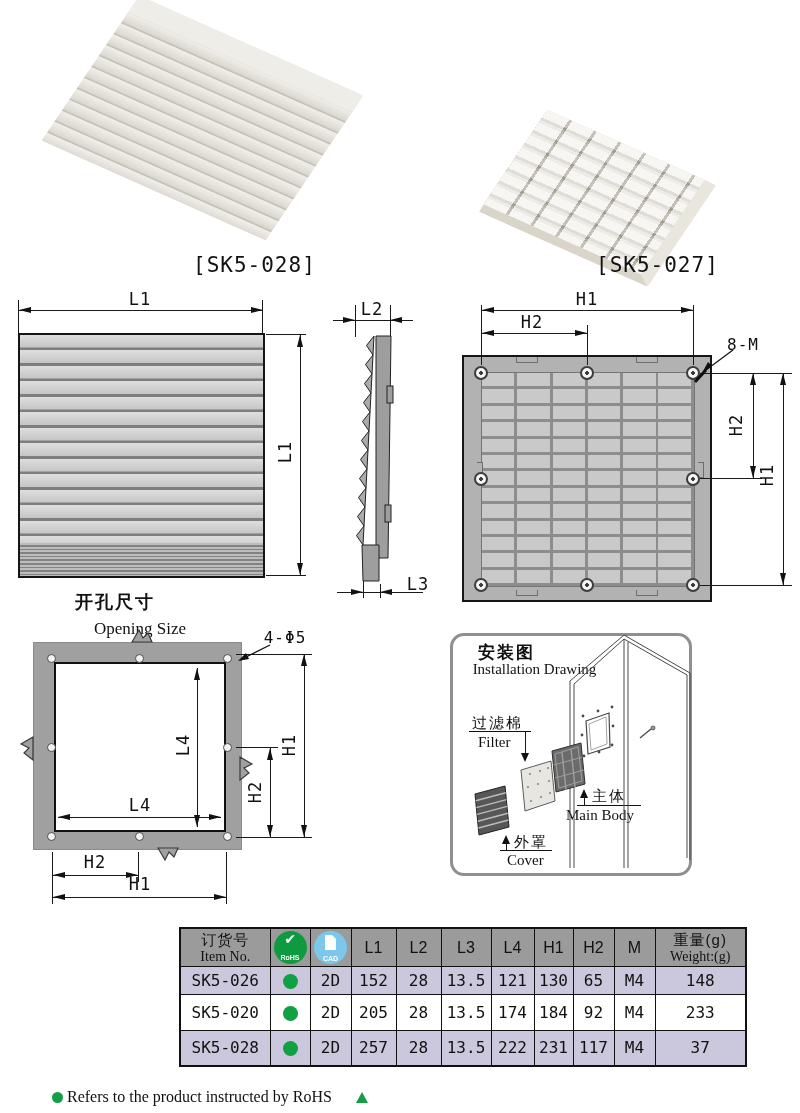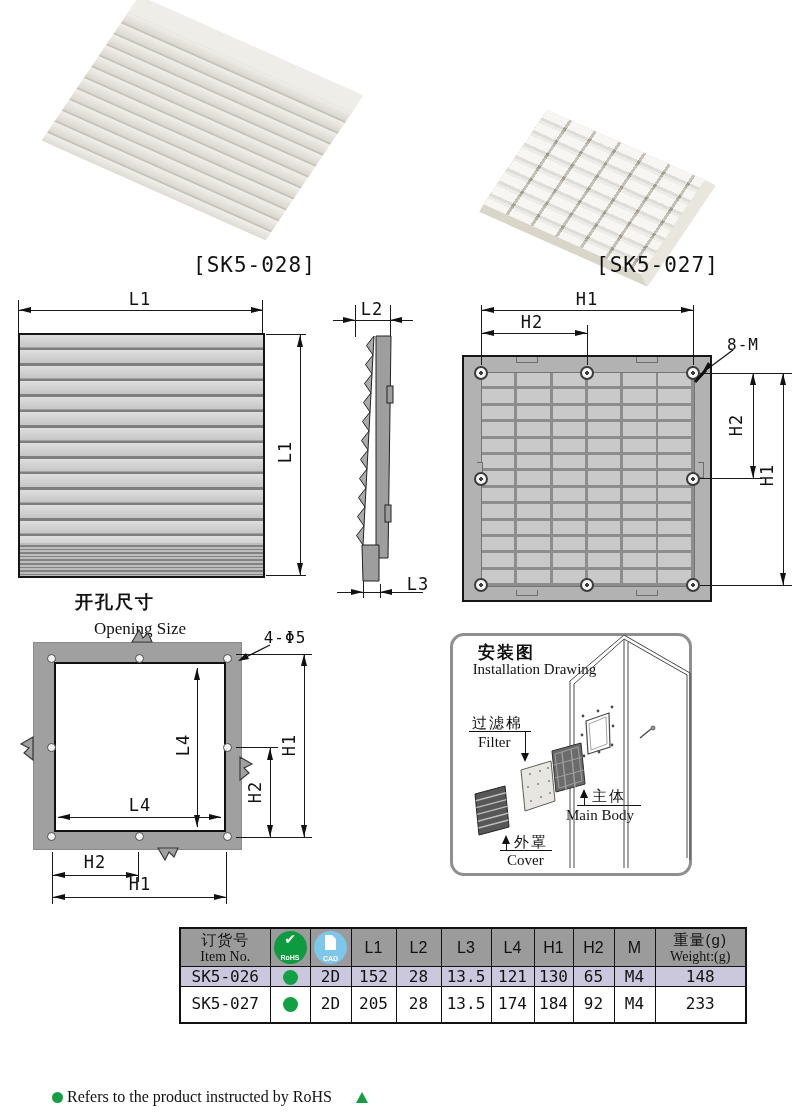--- a/index.html
+++ b/index.html
@@ -373,46 +373,59 @@
       <td class="hdr-dim">L3</td>
       <td class="hdr-dim">L4</td>
       <td class="hdr-dim">H1</td>
       <td class="hdr-dim">H2</td>
       <td class="hdr-dim">M</td>
       <td>
         <span class="hdr-zh">重量(g)</span>
         <span class="hdr-en">Weight:(g)</span>
       </td>
     </tr>
-    <tr class="row-a" style="height:20px">
+    <tr class="row-a" style="height:28px">
       <td>SK5-026</td>
       <td><span class="dot-green"></span></td>
       <td>2D</td>
       <td>152</td>
       <td>28</td>
       <td>13.5</td>
       <td>121</td>
       <td>130</td>
       <td>65</td>
       <td>M4</td>
       <td>148</td>
     </tr>
     <tr class="row-b" style="height:36px">
-      <td>SK5-027</td>
+      <td>SK5-020</td>
       <td><span class="dot-green"></span></td>
       <td>2D</td>
       <td>205</td>
       <td>28</td>
       <td>13.5</td>
       <td>174</td>
       <td>184</td>
       <td>92</td>
       <td>M4</td>
       <td>233</td>
     </tr>
+    <tr class="row-a" style="height:35px">
+      <td>SK5-028</td>
+      <td><span class="dot-green"></span></td>
+      <td>2D</td>
+      <td>257</td>
+      <td>28</td>
+      <td>13.5</td>
+      <td>222</td>
+      <td>231</td>
+      <td>117</td>
+      <td>M4</td>
+      <td>37</td>
+    </tr>
   </tbody>
     </table>
 
   <div class="legend2">
     <span class="m-dot"></span>
     <span>Refers to the product instructed by RoHS</span>
     <span class="gap24"></span>
     <span class="m-tri"></span>
   </div>
 

